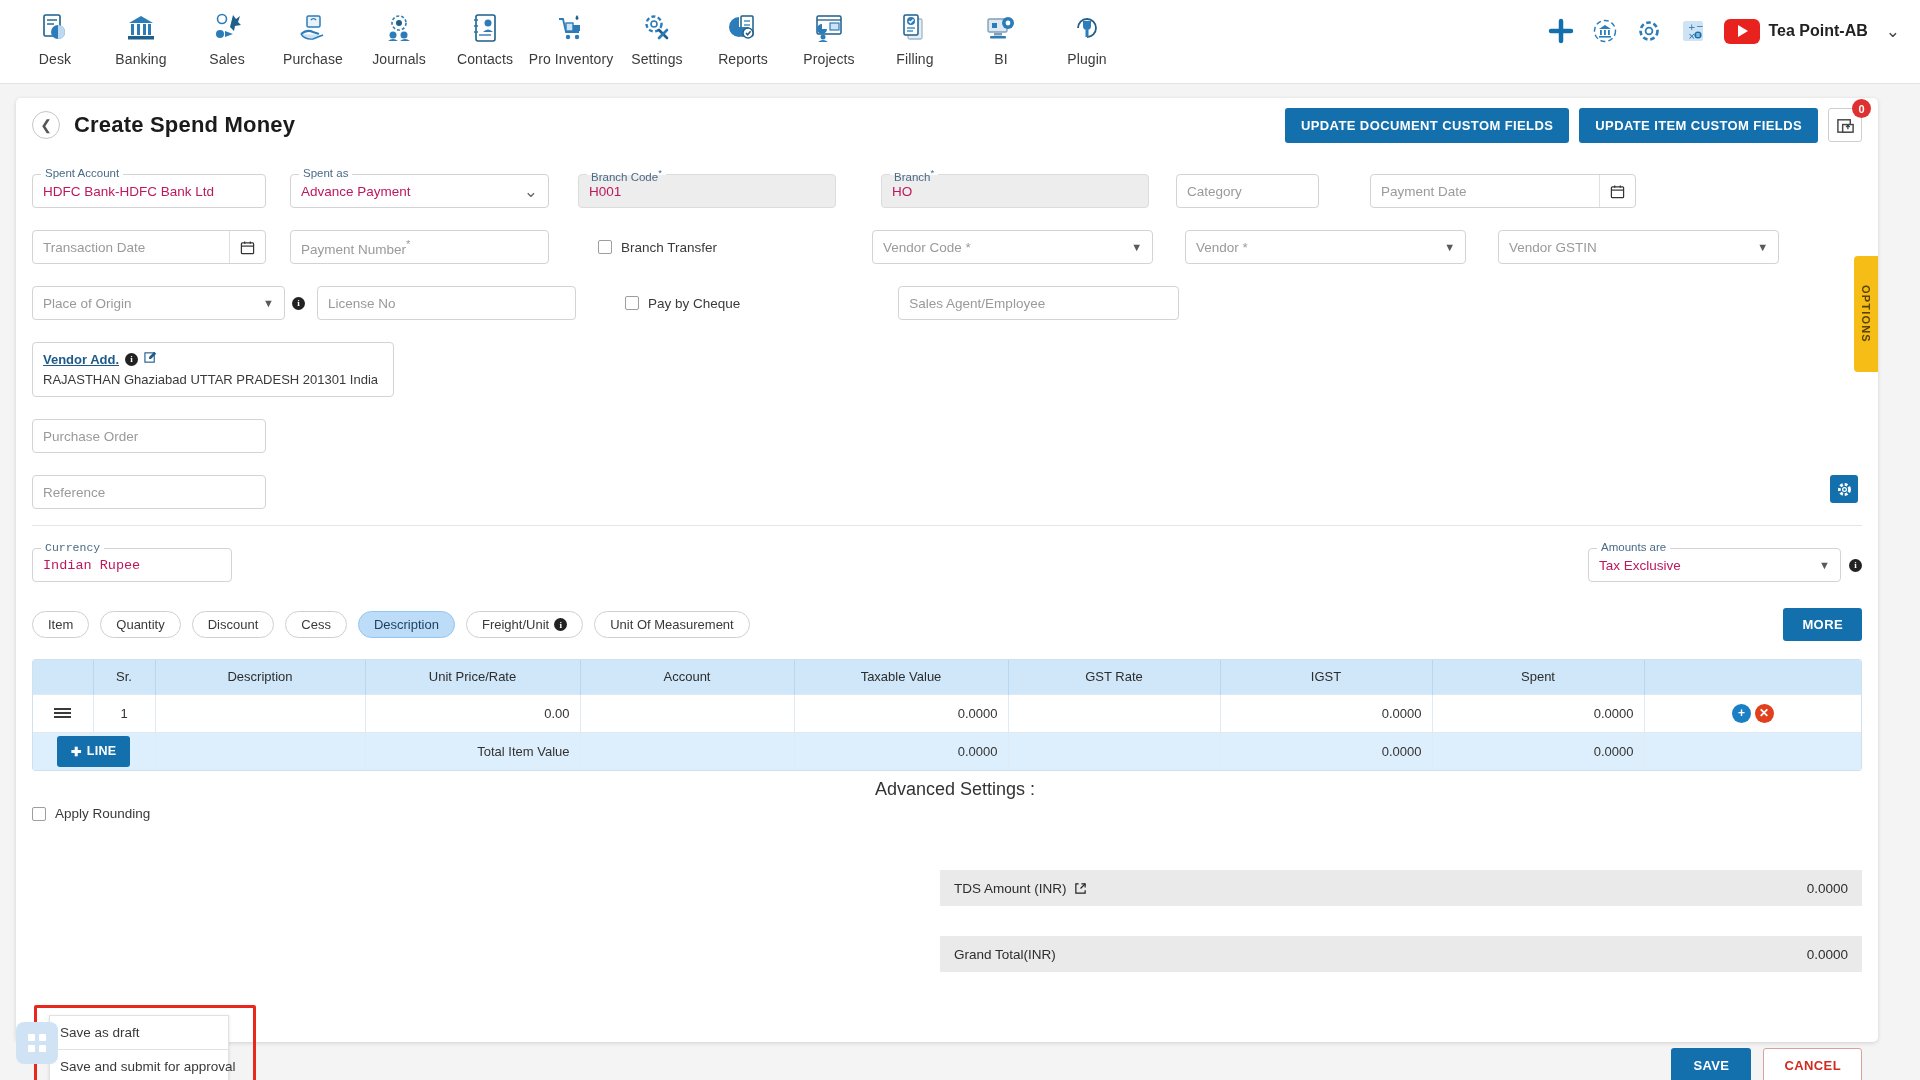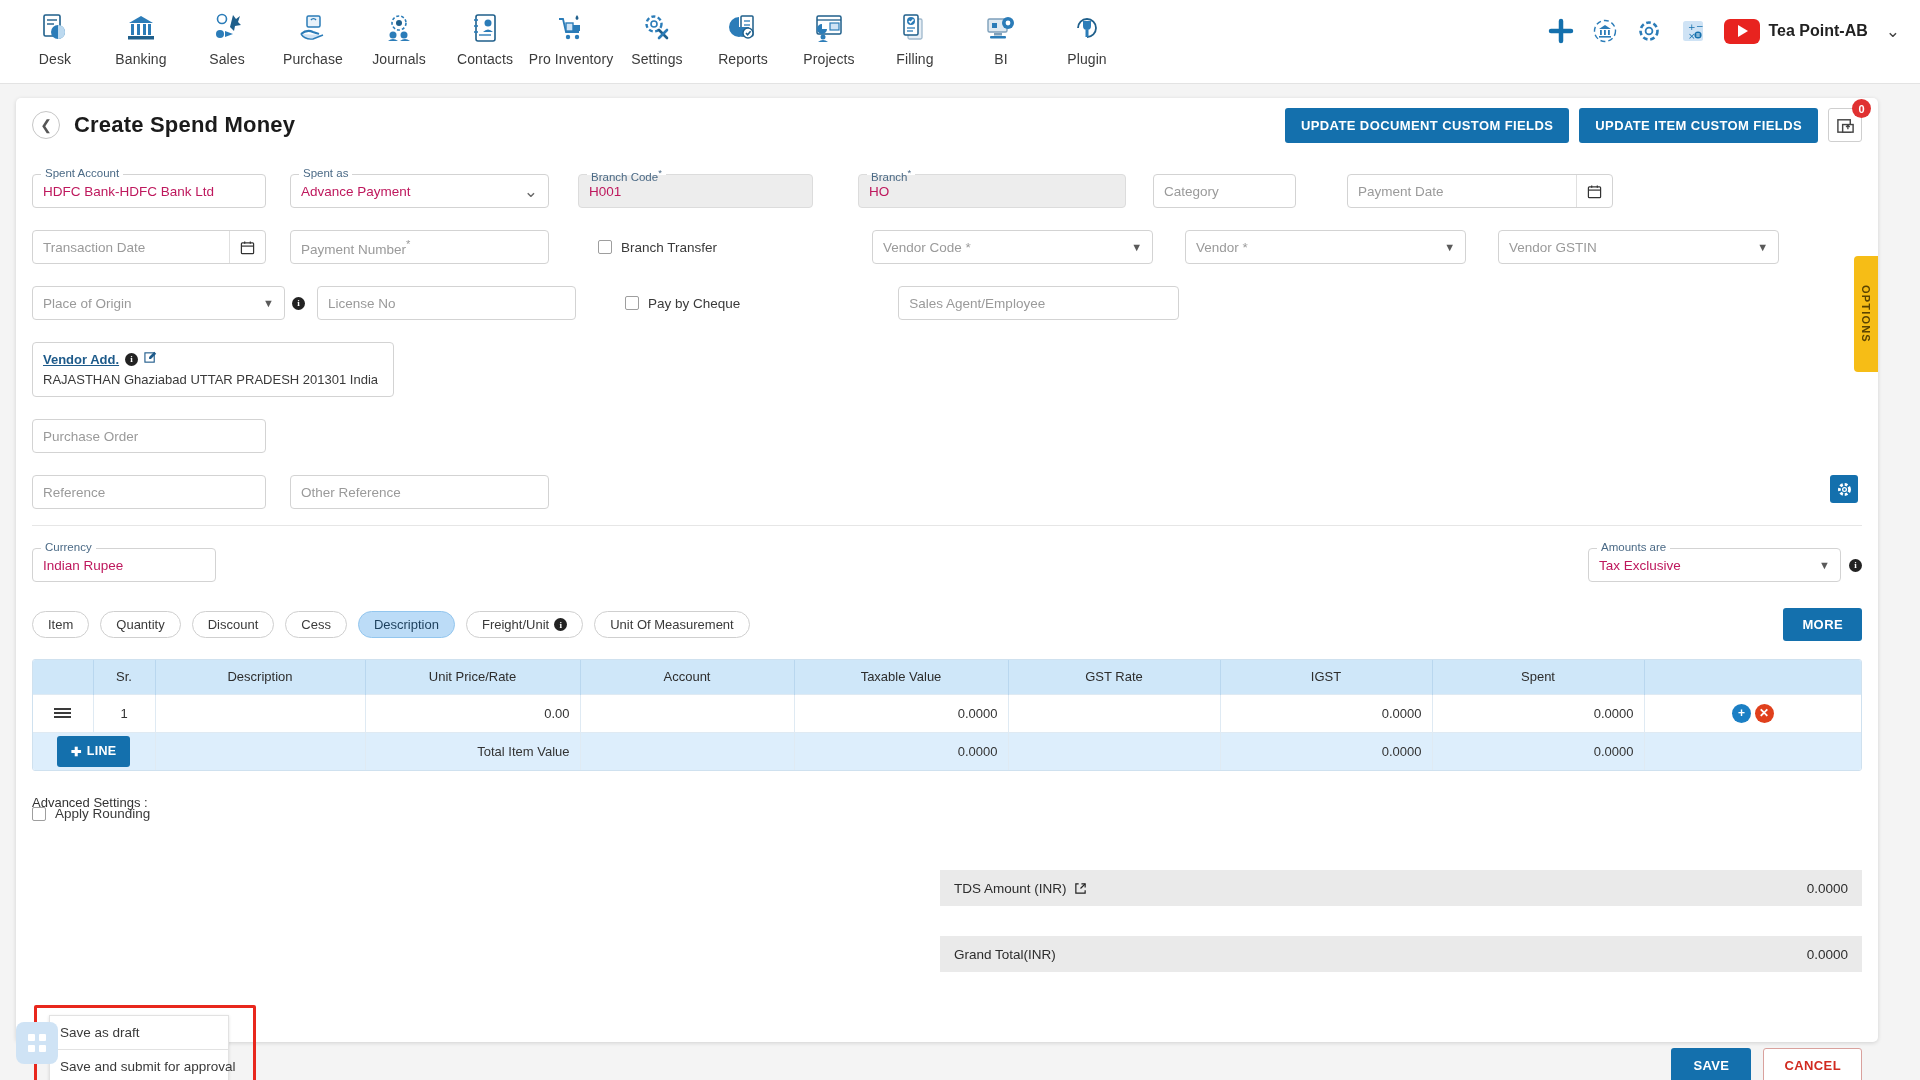--- a/index.html
+++ b/index.html
@@ -162,21 +162,21 @@
   .line-btn {
     background:#1470ad;color:#fff;border:none;border-radius:3px;font-size:12.5px;
     font-weight:bold;padding:8px 14px;display:inline-flex;align-items:center;gap:5px;
     cursor:pointer;font-family:inherit;letter-spacing:.3px;
   }
   .circ { width:19px;height:19px;border-radius:50%;display:inline-flex;align-items:center;justify-content:center;color:#fff;font-size:12px;font-weight:bold;cursor:pointer;}
   .circ.add { background:#1b7fc4; }
   .circ.del { background:#e0401c; }
 
   
-  .adv-label { font-size:13px; color:#333; margin:24px 0 0 16px; }
+  .adv-label { font-size:18px; color:#333; margin:8px 0 0 16px;text-align:center; }
   .tot-panel { position:absolute; right:16px; top:772px; width:922px; }
   .tot-row {
     background:#eaeaea; height:36px; display:flex; align-items:center;
     padding:0 14px; font-size:13.5px; color:#2d2d2d; margin-bottom:30px;
   }
   .tot-row .amt { margin-left:auto; }
 
   .save-box {
     position:absolute; left:18px; top:907px; width:222px; height:104px;
     border:3px solid #e8271d; border-radius:2px;
@@ -465,21 +465,21 @@
             <span class="val">HDFC Bank-HDFC Bank Ltd</span>
           </div>
         </div>
         <div class="fld" style="width:259px;margin-left:24px;">
           <div class="of">
             <span class="lbl">Spent as</span>
             <span class="val">Advance Payment</span>
             <span class="caret-lg">⌄</span>
           </div>
         </div>
-        <div class="fld" style="width:235px;margin-left:29px;text-align:center;">
+        <div class="fld" style="width:258px;margin-left:29px;text-align:center;">
           <div class="of gray">
             <span class="lbl"><span>Branch Code</span><sup class="req">*</sup></span>
             <span class="val">H001</span>
           </div>
         </div>
         <div class="fld" style="width:268px;margin-left:45px;">
           <div class="of gray">
             <span class="lbl"><span>Branch</span><sup class="req">*</sup></span>
             <span class="val">HO</span>
           </div>
@@ -598,41 +598,36 @@
           </div>
         </div>
       </div>
 
       <div class="row" style="margin-top:22px;">
         <div class="fld" style="width:234px;">
           <div class="of">
             <span class="ph">Reference</span>
           </div>
         </div>
-        <div class="fld" style="width:259px;margin-left:24px;">
-          <div class="of">
-            <span class="ph">Other Reference</span>
-          </div>
-        </div>
         <div style="margin-left:auto; margin-right:4px; display:flex; align-items:flex-start;">
           <div class="gear-sq">
             <svg width="15" height="15" viewBox="0 0 16 16">
                 <circle cx="8" cy="8" r="5.4" fill="none" stroke="#fff" stroke-width="3" stroke-dasharray="3 2"></circle>
                 <circle cx="8" cy="8" r="2" fill="#1470ad" stroke="#fff" stroke-width="1.4"></circle>
               </svg>
           </div>
         </div>
       </div>
     </div>
 
     <div class="divider" style="margin-top:16px;"></div>
 
     <div class="form-area">
       <div class="row" style="margin-top:22px;">
-        <div class="fld" style="width:184px;">
+        <div class="fld" style="width:200px;font-family:Liberation Mono, monospace;">
           <div class="of">
             <span class="lbl">Currency</span>
             <span class="val">Indian Rupee</span>
           </div>
         </div>
         <div style="margin-left:auto; display:flex; align-items:center;">
           <div class="fld" style="width:253px;">
             <div class="of">
               <span class="lbl">Amounts are</span>
               <span class="val">Tax Exclusive</span>

